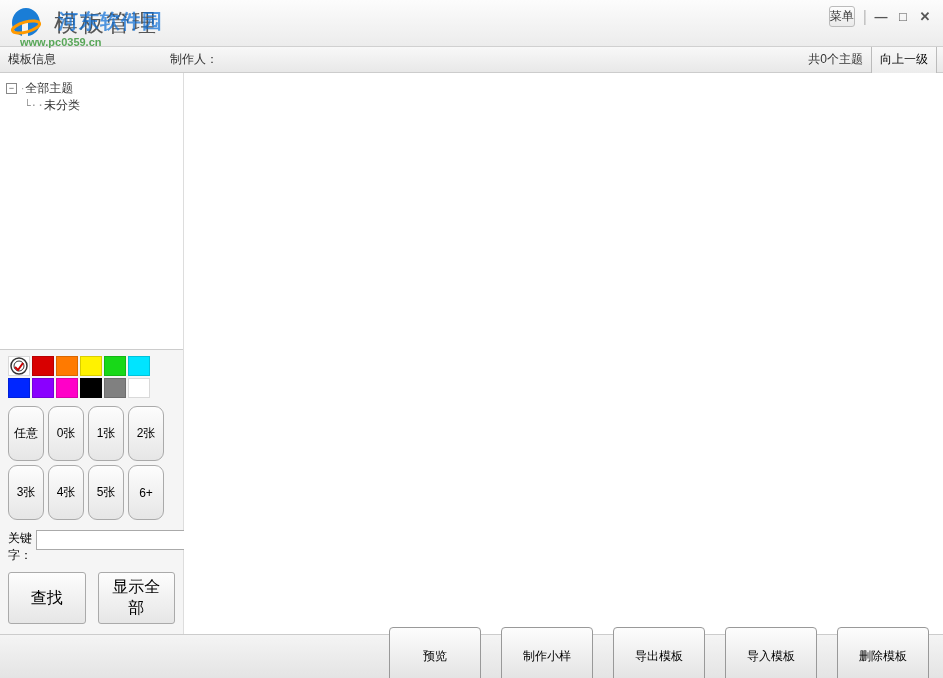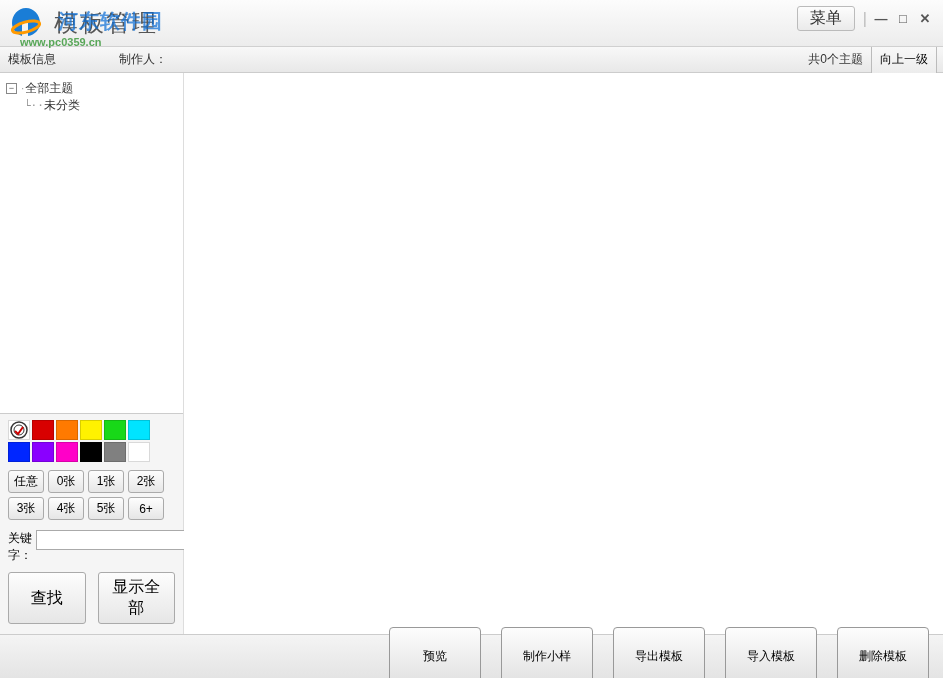--- a/index.html
+++ b/index.html
@@ -5,49 +5,49 @@
     * { margin: 0; padding: 0; box-sizing: border-box; font-family: "Microsoft YaHei", "SimSun", sans-serif; }
     body { width: 943px; height: 678px; background: #f5f5f5; overflow: hidden; position: relative; }
     
     
     .titlebar { height: 47px; background: linear-gradient(to bottom, #fcfcfc 0%, #ececec 100%); border-bottom: 1px solid #d0d0d0; display: flex; align-items: center; position: relative; }
     .logo { width: 36px; height: 36px; margin-left: 8px; display: flex; align-items: center; justify-content: center; }
     .title { font-size: 24px; color: #555; margin-left: 10px; letter-spacing: 2px; position: relative; }
     .watermark1 { position: absolute; left: 58px; top: 8px; font-size: 20px; color: #0a6dd6; font-weight: bold; letter-spacing: 1px; opacity: 0.7; pointer-events: none; }
     .watermark2 { position: absolute; left: 20px; top: 36px; font-size: 11px; color: #1a8a1a; font-weight: bold; opacity: 0.7; pointer-events: none; }
     .win-controls { position: absolute; right: 8px; top: 6px; display: flex; align-items: center; gap: 2px; }
-    .menu-btn { font-size: 16px; color: #333; background: linear-gradient(to bottom, #fdfdfd, #eaeaea); border: 1px solid #bbb; border-radius: 3px; padding: 1px 12px; cursor: pointer; margin-right: 4px; }
+    .menu-btn { font-size: 12px; color: #333; background: linear-gradient(to bottom, #fdfdfd, #eaeaea); border: 1px solid #bbb; border-radius: 3px; padding: 1px 0; cursor: pointer; margin-right: 4px; }
     .sep { color: #bbb; margin: 0 2px; }
     .win-btn { width: 20px; height: 16px; display: flex; align-items: center; justify-content: center; cursor: pointer; color: #555; font-size: 13px; font-weight: bold; }
     
     
     .infobar { height: 26px; background: linear-gradient(to bottom, #f8f8f8, #e8e8e8); border-bottom: 1px solid #ccc; display: flex; align-items: center; font-size: 12px; color: #333; }
     .info-left { margin-left: 8px; }
-    .info-mid { margin-left: 63px; }
+    .info-mid { margin-left: 114px; }
     .info-spacer { flex: 1; }
     .info-count { margin-right: 8px; margin-left: 16px; }
     .up-btn { background: linear-gradient(to bottom, #fdfdfd, #e8e8e8); border: 1px solid #bbb; border-radius: 3px; padding: 14px 8px; cursor: pointer; font-size: 12px; margin-right: 6px; }
     
     
     .main { display: flex; height: 561px; }
     .sidebar { width: 184px; background: #fff; border-right: 1px solid #ddd; display: flex; flex-direction: column; }
     .tree { flex: 1; padding: 6px; font-size: 12px; color: #333; }
     .tree-row { display: flex; align-items: center; height: 18px; }
     .tree-toggle { width: 11px; height: 11px; border: 1px solid #888; display: flex; align-items: center; justify-content: center; font-size: 9px; line-height: 1; margin-right: 4px; cursor: pointer; color: #555; }
     .tree-dots { color: #999; font-size: 10px; letter-spacing: 1px; }
     .tree-child { margin-left: 18px; display: flex; align-items: center; }
     .tree-child-prefix { color: #999; font-family: monospace; font-size: 11px; }
     
     
     .filter { border-top: 1px solid #ccc; padding: 6px 8px 10px 8px; background: #f5f5f5; }
     .swatches { display: grid; grid-template-columns: repeat(7, 22px); gap: 2px; margin-bottom: 8px; }
     .swatch { width: 22px; height: 20px; cursor: pointer; border: 1px solid rgba(0,0,0,0.15); }
     .swatch.any { background: #fff; display: flex; align-items: center; justify-content: center; position: relative; }
     .count-btns { display: grid; grid-template-columns: repeat(4, 36px); gap: 4px; margin-bottom: 6px; }
-    .count-btn { background: linear-gradient(to bottom, #fdfdfd, #e6e6e6); border: 1px solid #aaa; border-radius: 3px; font-size: 12px; padding: 2px 0; cursor: pointer; text-align: center; }
+    .count-btn { background: linear-gradient(to bottom, #fdfdfd, #e6e6e6); border: 1px solid #aaa; border-radius: 9px; font-size: 12px; padding: 18px 0; cursor: pointer; text-align: center; }
     .keyword-row { display: flex; margin: 10px 0 8px 0; font-size: 12px; }
     .keyword-input { flex: 1; border: 1px solid #aaa; padding: 2px 4px; font-size: 12px; height: 20px; margin-left: 4px; }
     .action-btns { display: flex; gap: 12px; }
     .action-btn { flex: 1; background: linear-gradient(to bottom, #fdfdfd, #e6e6e6); border: 1px solid #aaa; border-radius: 3px; font-size: 16px; padding: 4px 8px; cursor: pointer; }
     
     .content { flex: 1; background: #fff; }
     
     
     .bottombar { height: 44px; background: linear-gradient(to bottom, #f4f4f4, #e4e4e4); border-top: 1px solid #ccc; display: flex; align-items: center; justify-content: flex-end; padding-right: 14px; gap: 20px; }
     .bottom-btn { background: linear-gradient(to bottom, #fdfdfd, #e0e0e0); border: 1px solid #999; border-radius: 4px; font-size: 12px; padding: 20px 0; width: 92px; cursor: pointer; text-align: center; }

